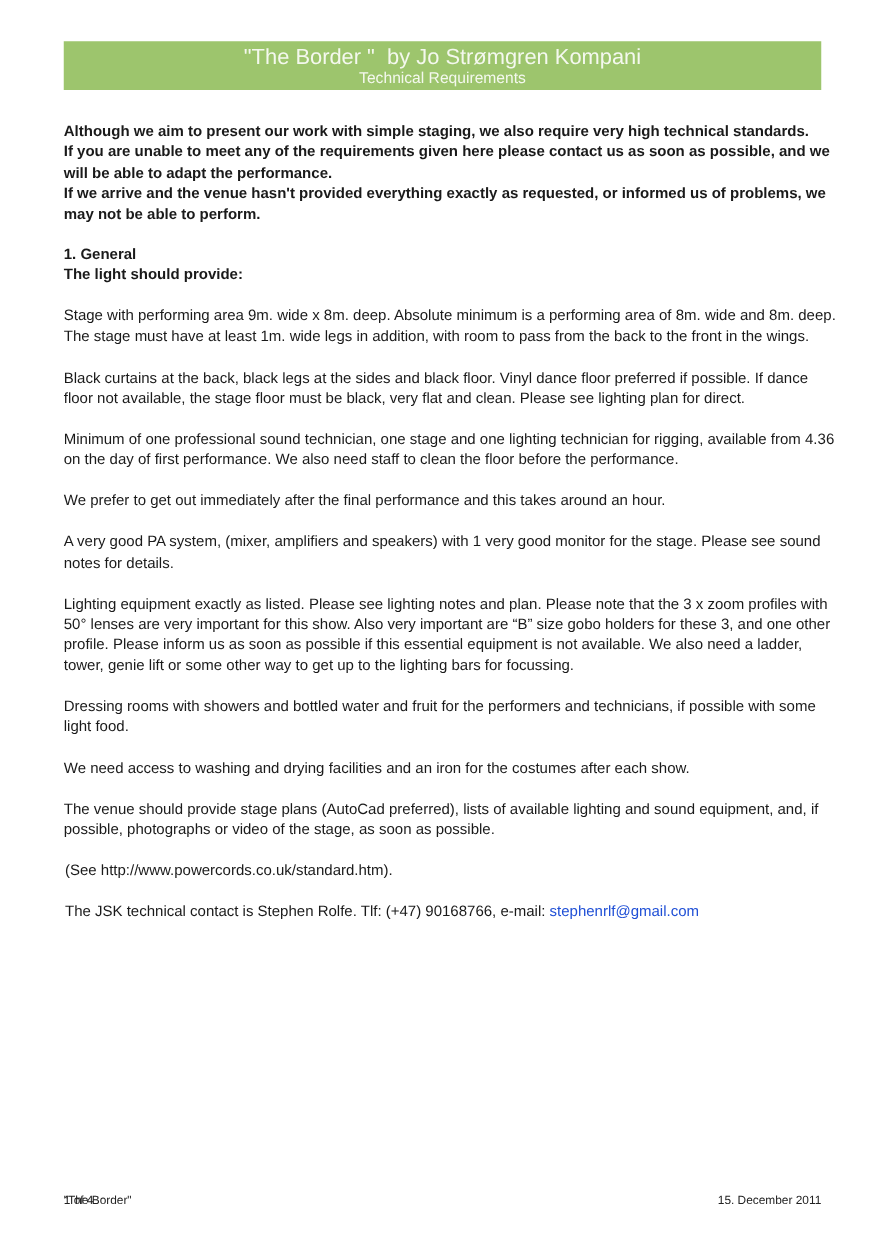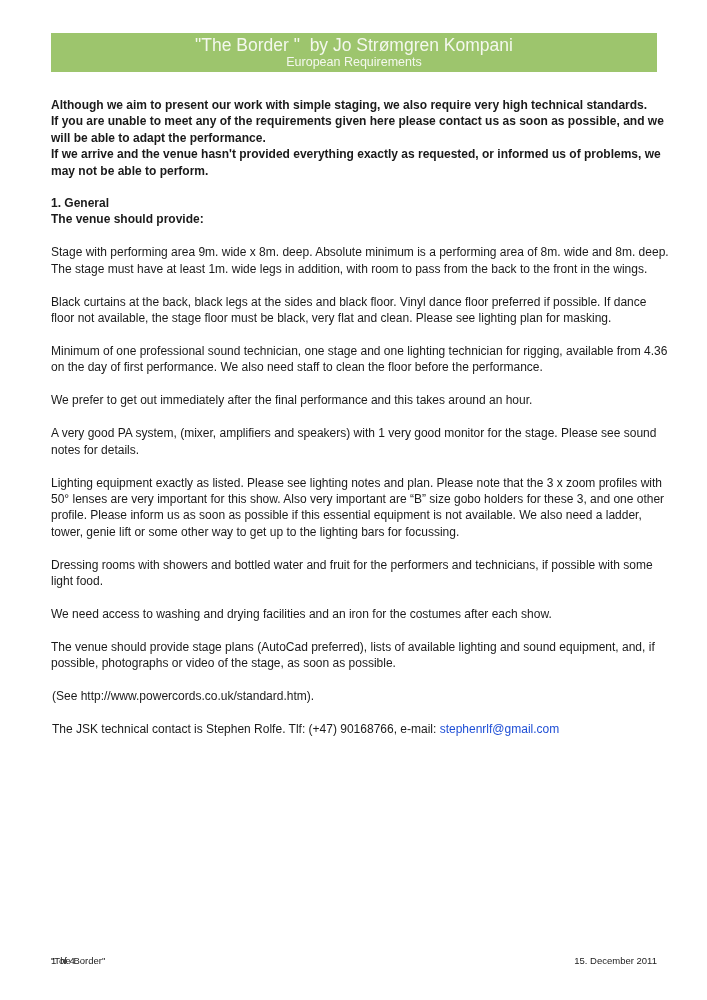--- a/index.html
+++ b/index.html
@@ -75,37 +75,37 @@
   .footer span { position: absolute; top: 0; }
   .footer-left { left: 0; }
   .footer-center { left: 0; right: 0; width: 100%; }
   .footer-right { right: 0; }
 </style>
 </head>
 <body>
 
 <div class="header-bar" style="background: rgb(157, 197, 109);">
   <div class="header-title">"The Border "  by Jo Strømgren Kompani</div>
-  <div class="header-subtitle">European Requirements</div>
+  <div class="header-subtitle">Technical Requirements</div>
 </div>
 
 <div class="content">
   <div class="intro">
     <p>Although we aim to present our work with simple staging, we also require very high technical standards.</p>
     <p>If you are unable to meet any of the requirements given here please contact us as soon as possible, and we will be able to adapt the performance.</p>
     <p>If we arrive and the venue hasn't provided everything exactly as requested, or informed us of problems, we may not be able to perform.</p>
   </div>
 
   <div class="section-heading">
     <p>1. General</p>
-    <p>The venue should provide:</p>
+    <p>The light should provide:</p>
   </div>
 
   <p class="para">Stage with performing area 9m. wide x 8m. deep. Absolute minimum is a performing area of 8m. wide and 8m. deep. The stage must have at least 1m. wide legs in addition, with room to pass from the back to the front in the wings.</p>
-  <p class="para">Black curtains at the back, black legs at the sides and black floor. Vinyl dance floor preferred if possible. If dance floor not available, the stage floor must be black, very flat and clean.  Please see lighting plan for masking.</p>
+  <p class="para">Black curtains at the back, black legs at the sides and black floor. Vinyl dance floor preferred if possible. If dance floor not available, the stage floor must be black, very flat and clean.  Please see lighting plan for direct.</p>
   <p class="para">Minimum of one professional sound technician, one stage and one lighting technician for rigging, available from 4.36 on the day of first performance. We also need staff to clean the floor before the performance.</p>
   <p class="para">We prefer to get out immediately after the final performance and this takes around an hour.</p>
   <p class="para">A very good PA system, (mixer, amplifiers and speakers) with 1 very good monitor for the stage. Please see sound notes for details.</p>
   <p class="para">Lighting equipment exactly as listed. Please see lighting notes and plan. Please note that the 3 x zoom profiles with 50° lenses are very important for this show. Also very important are  “B” size gobo holders for these 3, and one other profile. Please inform us as soon as possible if this essential  equipment is not available. We also need a ladder, tower, genie lift or some other way to get up to the lighting bars for focussing.</p>
   <p class="para">Dressing rooms with showers and bottled water and fruit for the performers and technicians, if possible with some light food.</p>
   <p class="para">We need access to washing and drying facilities and an iron for the costumes after each show.</p>
   <p class="para">The venue should provide stage plans (AutoCad preferred), lists of available lighting and sound equipment, and, if possible, photographs or video of the stage, as soon as possible.</p>
 
   <div class="para indent">
     <div>(See http://www.powercords.co.uk/standard.htm).</div>

